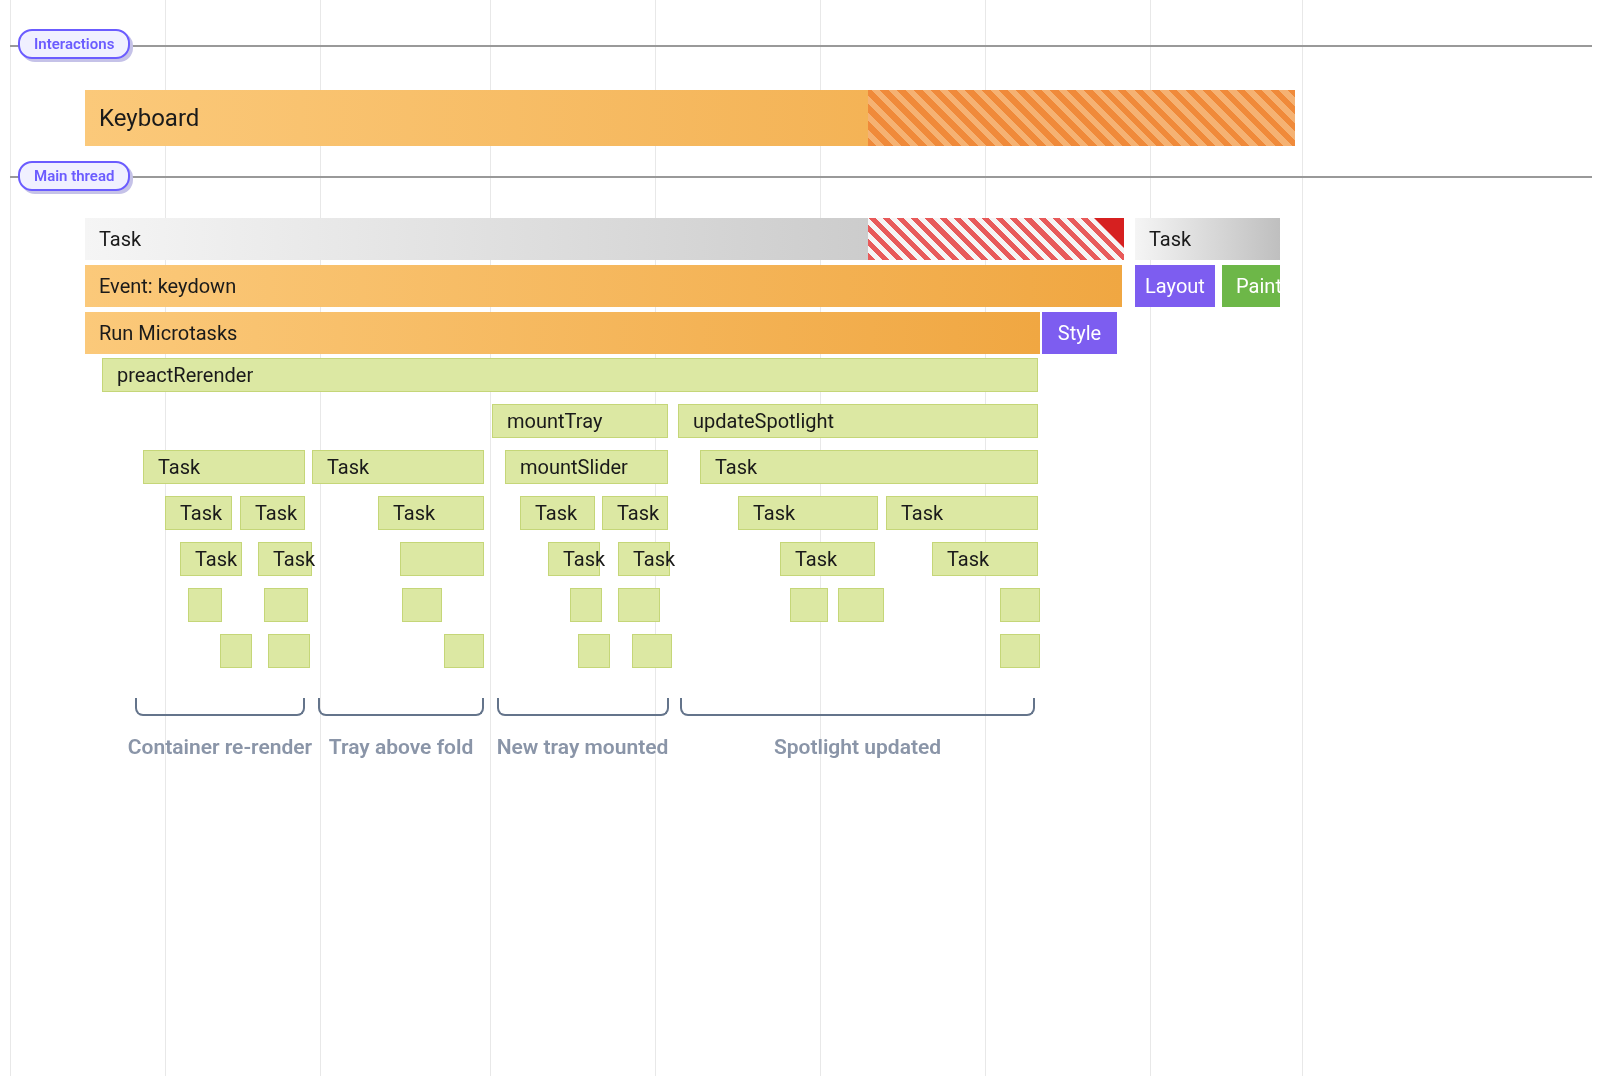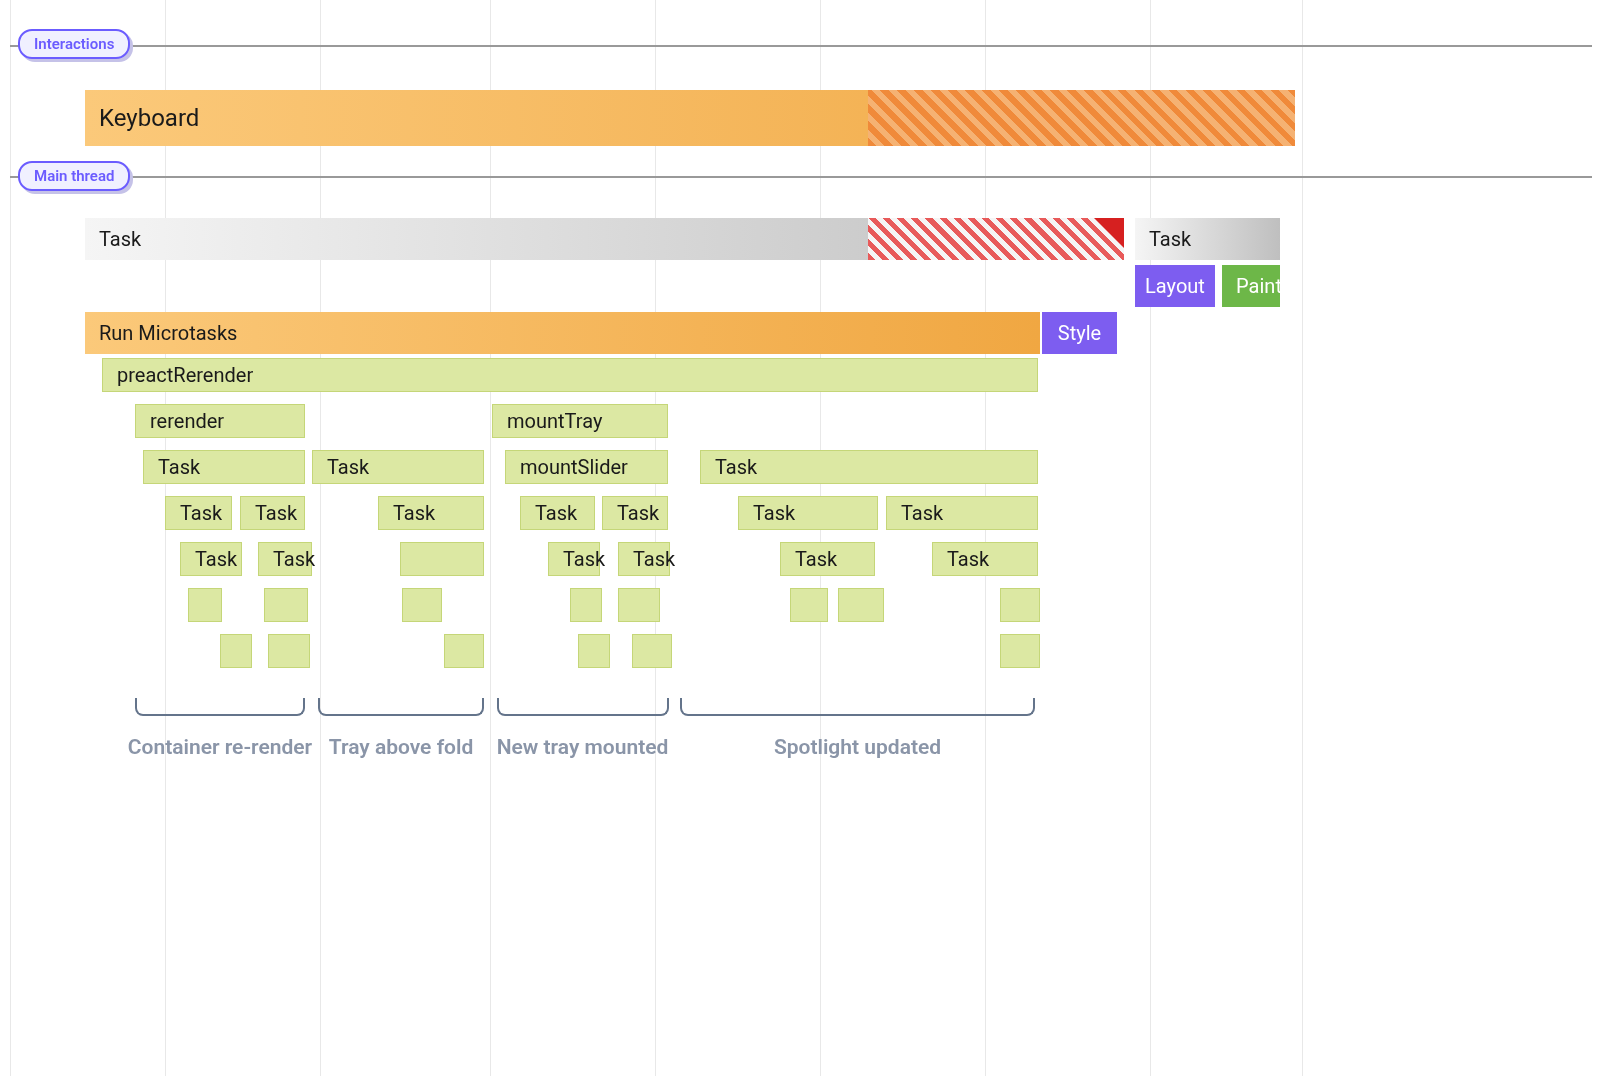--- a/index.html
+++ b/index.html
@@ -63,28 +63,29 @@
   <div class="pill" style="top: 161px; left: 18px">Main thread</div>
 
   <div class="bar task-gray" style="top: 218px; left: 85px; width: 1039px">Task</div>
   <div class="task-stripe" style="top: 218px; left: 868px; width: 256px"></div>
   <div class="task-tri" style="top: 218px; left: 1094px"></div>
   <div class="bar task-gray" style="top: 218px; left: 1135px; width: 145px">Task</div>
 
   <div class="bar purple-bar" style="top: 265px; left: 1135px; width: 80px">Layout</div>
   <div class="bar green-bar" style="top: 265px; left: 1222px; width: 58px">Paint</div>
 
+  <div class="bar orange-bar" style="top: 265px; left: 85px; width: 1037px">Event: keydown</div>
 
   <div class="bar orange-bar2" style="top: 312px; left: 85px; width: 955px">Run Microtasks</div>
   <div class="bar purple-bar" style="top: 312px; left: 1042px; width: 75px">Style</div>
 
   <div class="yel" style="top: 358px; left: 102px; width: 936px">preactRerender</div>
 
-  <div class="yel" style="top: 404px; left: 135px; width: 170px">rerender</div>
   <div class="yel" style="top: 404px; left: 492px; width: 176px">mountTray</div>
+  <div class="yel" style="top: 404px; left: 678px; width: 360px">updateSpotlight</div>
 
   <div class="yel" style="top: 450px; left: 143px; width: 162px">Task</div>
   <div class="yel" style="top: 450px; left: 312px; width: 172px">Task</div>
   <div class="yel" style="top: 450px; left: 505px; width: 163px">mountSlider</div>
   <div class="yel" style="top: 450px; left: 700px; width: 338px">Task</div>
 
   <div class="yel" style="top: 496px; left: 165px; width: 67px">Task</div>
   <div class="yel" style="top: 496px; left: 240px; width: 65px">Task</div>
   <div class="yel" style="top: 496px; left: 378px; width: 106px">Task</div>
   <div class="yel" style="top: 496px; left: 520px; width: 75px">Task</div>

